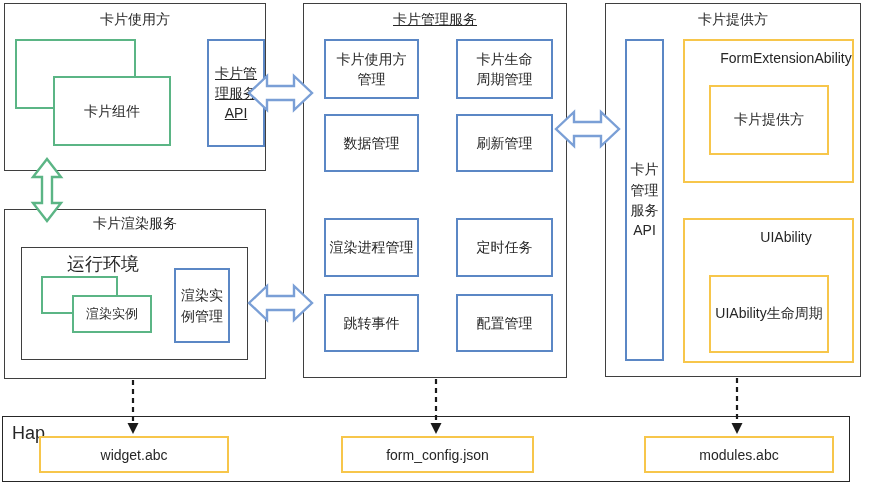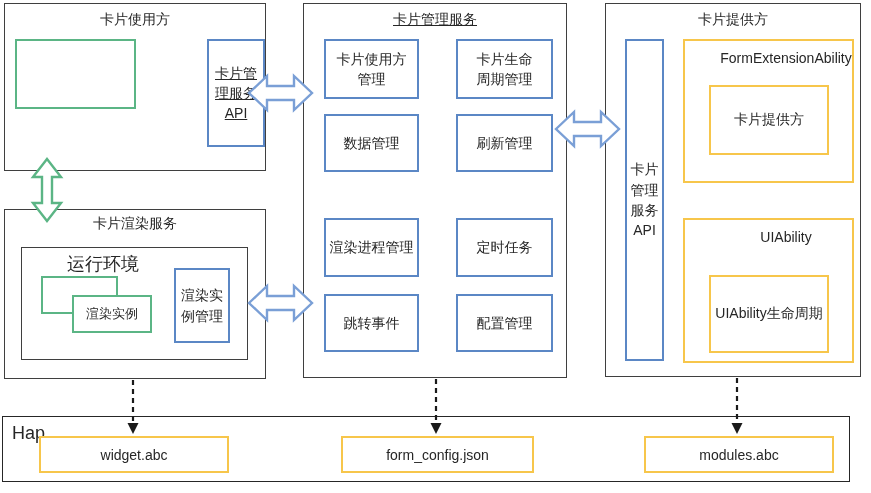--- a/index.html
+++ b/index.html
@@ -67,20 +67,23 @@
   }
 </style>
 </head>
 <body>
 
 <div class="stage">
 
   <div class="outer-box" style="left:4px; top:3px; width:262px; height:168px;">
     <div class="outer-title">卡片使用方</div>
     <div class="gbox" style="left:10px; top:35px; width:121px; height:70px;"></div>
+    <div class="gbox" style="left:48px; top:72px; width:118px; height:70px;">
+      <div class="center-label">卡片组件</div>
+    </div>
     <div class="bbox" style="left:202px; top:35px; width:58px; height:108px;text-decoration:underline;">
       <span>卡片管
 理服务
 API</span>
     </div>
   </div>
 
   <div class="outer-box" style="left:4px; top:209px; width:262px; height:170px;">
     <div class="outer-title" style="padding-top:5px;">卡片渲染服务</div>
     <div class="runtime-box" style="left:16px; top:37px; width:227px; height:113px;">

